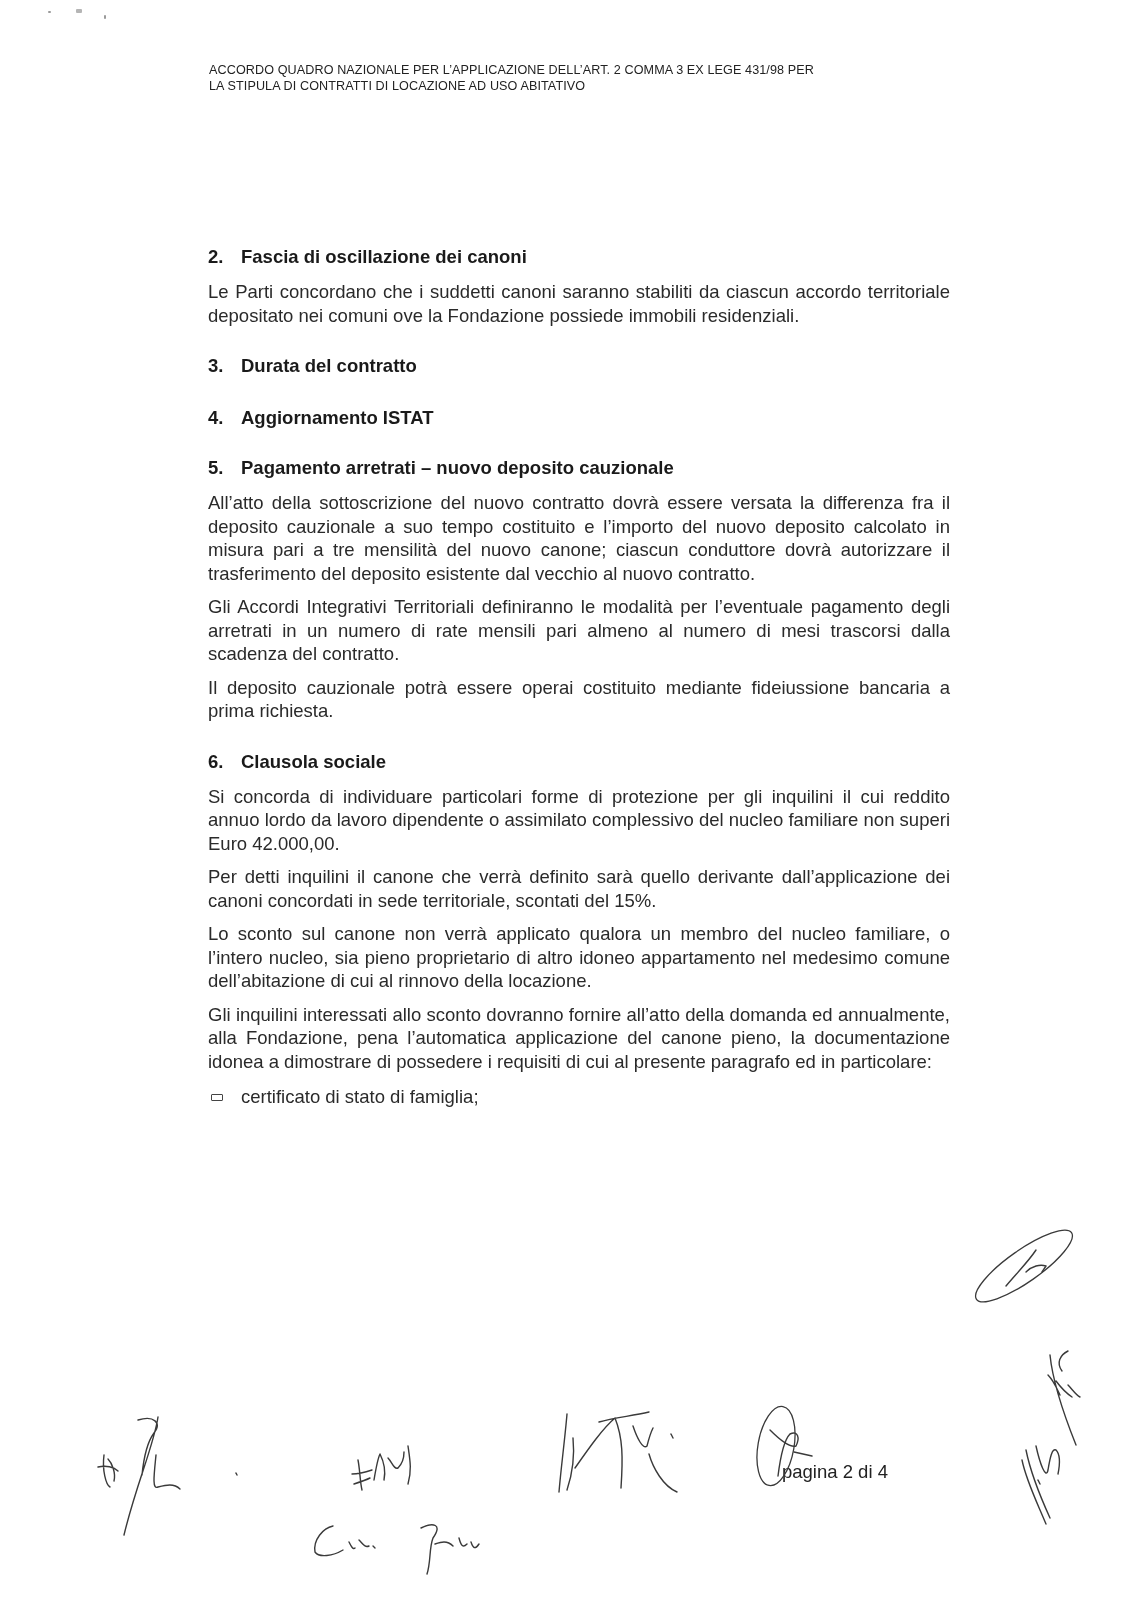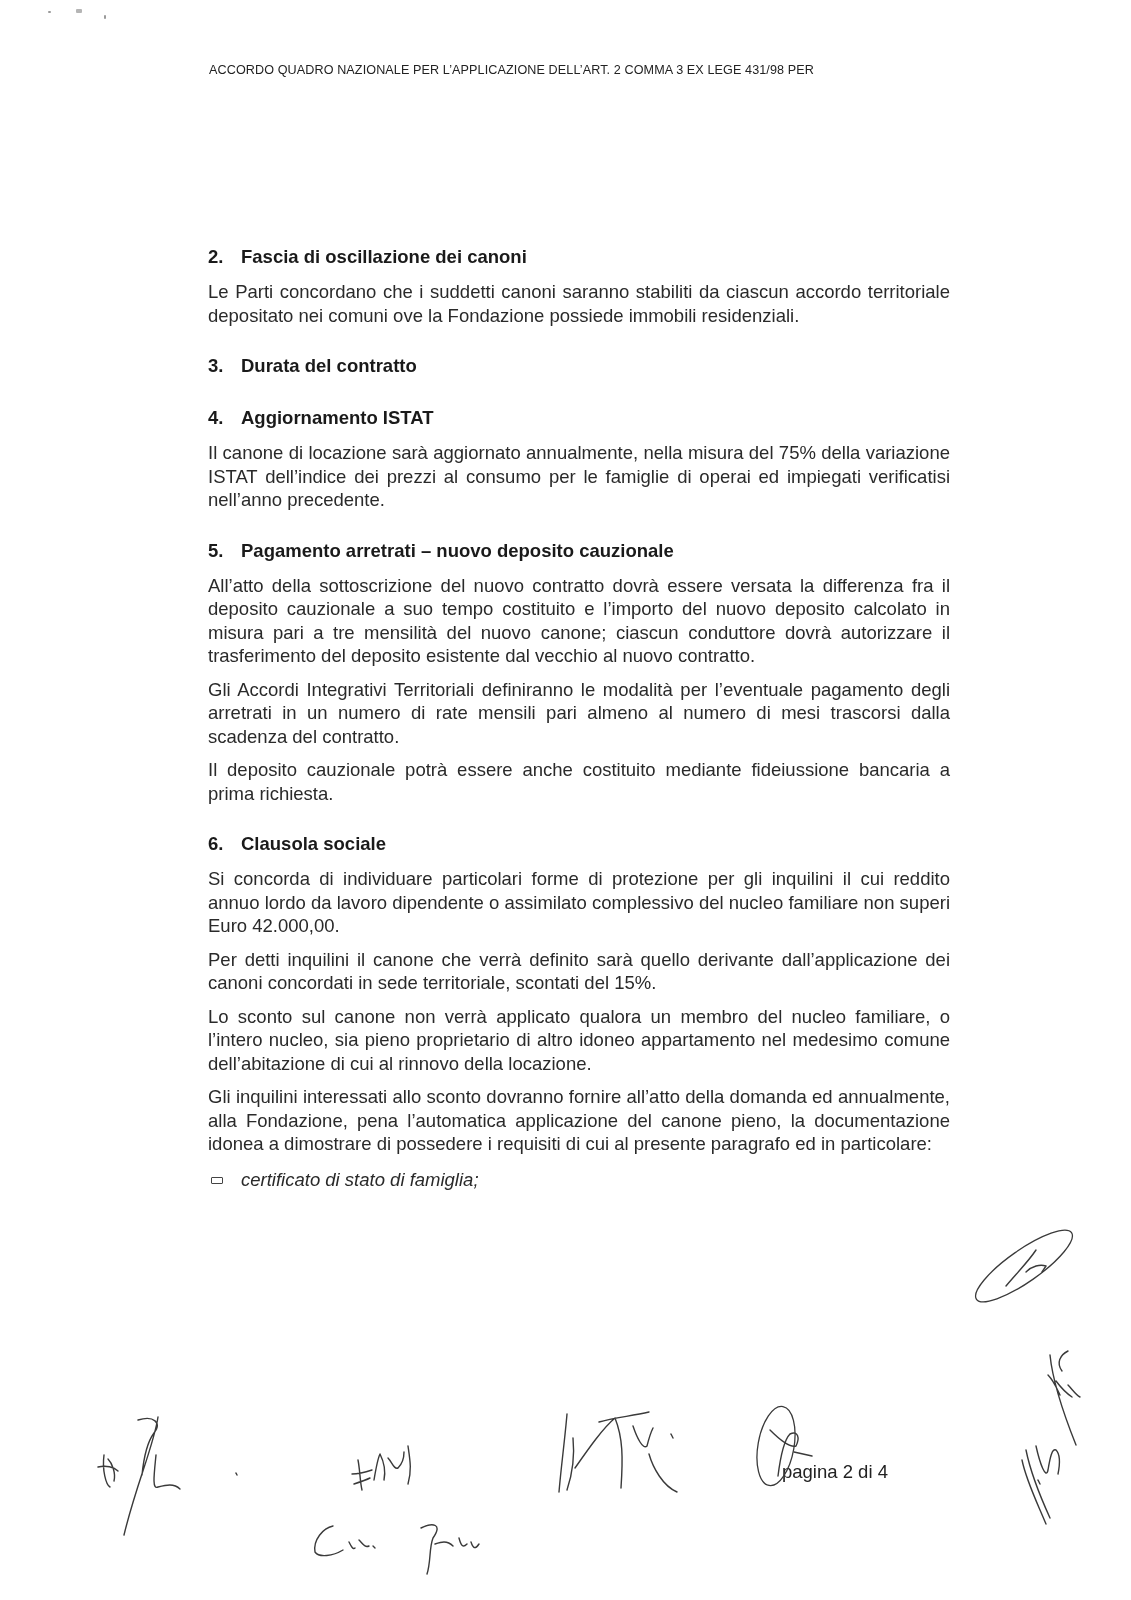--- a/index.html
+++ b/index.html
@@ -20,21 +20,21 @@
   .section-title {
     font-weight: bold; font-size: 18.5px; line-height: 22px; margin: 0 0 12px 0; color: #1a1a1a;
     display: flex;
   }
   .section-num { width: 33px; display: inline-block; }
   .para {
     font-size: 18.5px; line-height: 23.5px; text-align: justify; margin: 0 0 10px 0; color: #2a2a2a;
     text-align-last: left;
   }
   .bullets { list-style: none; margin: 12px 0 0 0; padding: 0; }
-  .bullet-item { display: flex; font-size: 18.5px; line-height: 23.5px; color: #2a2a2a; margin-bottom: 2px; text-align: justify; font-style: italic; }
+  .bullet-item { display: flex; font-size: 18.5px; line-height: 23.5px; color: #2a2a2a; margin-bottom: 2px; text-align: justify; }
   .bullet-glyph { width: 33px; flex: 0 0 33px; position: relative; }
   .bullet-glyph span { position: absolute; left: 3px; top: 9px; width: 10px; height: 5px; border: 1.3px solid #444; border-radius: 1px; }
   .footer-page {
     position: absolute; left: 764px; top: 1461px; font-size: 18.5px; color: #222;
   }
   .sig { position: absolute; }
   .sig svg { overflow: visible; }
   .sig path { fill: none; stroke: #3a3a3a; stroke-width: 1.4; stroke-linecap: round; stroke-linejoin: round; }
   .sig ellipse { fill: none; stroke: #3a3a3a; stroke-width: 1.3; }
   .edge { position: absolute; right: 0; top: 1520px; width: 3px; height: 80px; background: #e2e2e2; }
@@ -45,20 +45,21 @@
 <div class="page">
 
   <div class="specks">
     <div class="speck" style="left:2px;top:3px;width:3px;height:2px;"></div>
     <div class="speck" style="left:30px;top:1px;width:6px;height:4px;background:#b5b5b5;"></div>
     <div class="speck" style="left:58px;top:7px;width:2px;height:4px;"></div>
   </div>
 
   <div class="header">
     <div>ACCORDO QUADRO NAZIONALE PER L’APPLICAZIONE DELL’ART. 2 COMMA 3 EX LEGE 431/98 PER</div>
+    <div>LA STIPULA DI CONTRATTI DI LOCAZIONE AD USO ABITATIVO</div>
   </div>
 
   <div class="content">
 
     <div class="section" style="margin-bottom:28px;">
       <div class="section-title">
         <span class="section-num">2.</span>
         <span>Fascia di oscillazione dei canoni</span>
       </div>
       <p class="para">Le Parti concordano che i suddetti canoni saranno stabiliti da ciascun accordo territoriale depositato nei comuni ove la Fondazione possiede immobili residenziali.</p>
@@ -69,31 +70,30 @@
         <span class="section-num">3.</span>
         <span>Durata del contratto</span>
       </div>
     </div>
 
     <div class="section" style="margin-bottom:28px;">
       <div class="section-title">
         <span class="section-num">4.</span>
         <span>Aggiornamento ISTAT</span>
       </div>
-      <p class="para">Il canone di locazione sarà aggiornato annualmente, nella misura del 75% della variazione ISTAT dell’indice dei prezzi al consumo per le famiglie di operai ed impiegati verificatisi nell’anno precedente.</p>
     </div>
 
     <div class="section" style="margin-bottom:28px;">
       <div class="section-title">
         <span class="section-num">5.</span>
         <span>Pagamento arretrati – nuovo deposito cauzionale</span>
       </div>
       <p class="para">All’atto della sottoscrizione del nuovo contratto dovrà essere versata la differenza fra il deposito cauzionale a suo tempo costituito e l’importo del nuovo deposito calcolato in misura pari a tre mensilità del nuovo canone; ciascun conduttore dovrà autorizzare il trasferimento del deposito esistente dal vecchio al nuovo contratto.</p>
       <p class="para">Gli Accordi Integrativi Territoriali definiranno le modalità per l’eventuale pagamento degli arretrati in un numero di rate mensili pari almeno al numero di mesi trascorsi dalla scadenza del contratto.</p>
-      <p class="para">Il deposito cauzionale potrà essere anche costituito mediante fideiussione bancaria a prima richiesta.</p>
+      <p class="para">Il deposito cauzionale potrà essere operai costituito mediante fideiussione bancaria a prima richiesta.</p>
     </div>
 
     <div class="section">
       <div class="section-title">
         <span class="section-num">6.</span>
         <span>Clausola sociale</span>
       </div>
       <p class="para">Si concorda di individuare particolari forme di protezione per gli inquilini il cui reddito annuo lordo da lavoro dipendente o assimilato complessivo del nucleo familiare non superi Euro 42.000,00.</p>
       <p class="para">Per detti inquilini il canone che verrà definito sarà quello derivante dall’applicazione dei canoni concordati in sede territoriale, scontati del 15%.</p>
       <p class="para">Lo sconto sul canone non verrà applicato qualora un membro del nucleo familiare, o l’intero nucleo, sia pieno proprietario di altro idoneo appartamento nel medesimo comune dell’abitazione di cui al rinnovo della locazione.</p>

